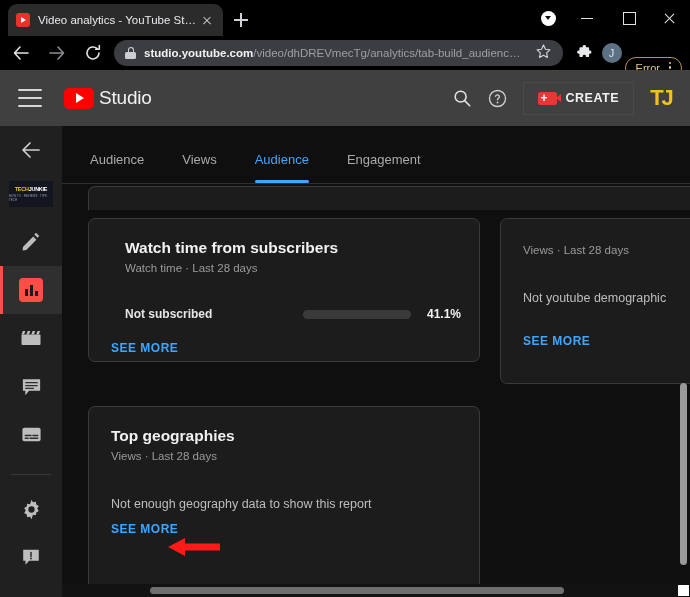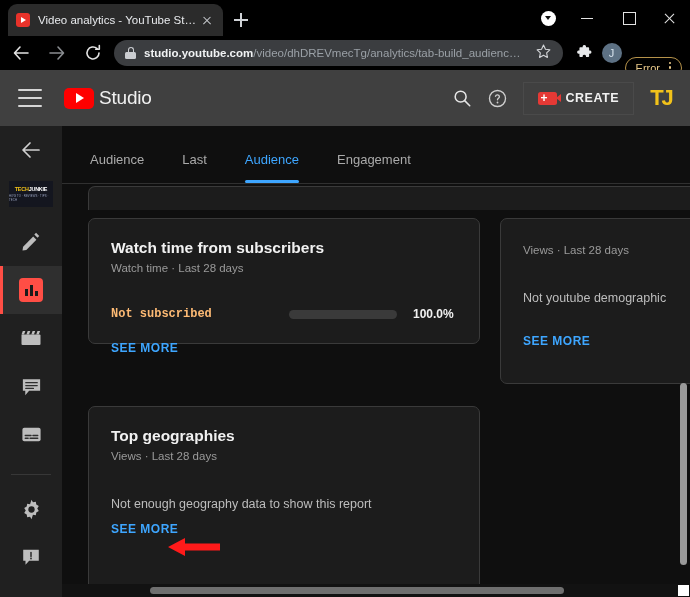--- a/index.html
+++ b/index.html
@@ -171,31 +171,31 @@
   .tab-link.active { color: #3ea6ff; }
   .tab-link.active::after { content: ""; position: absolute; left: 0; right: 0; bottom: -4px; height: 3px; background: #3ea6ff; border-radius: 2px; }
 
   .tabs-rule { position: absolute; top: 57px; left: 0; width: 628px; height: 1px; background: #303030; }
 
   
   .card { position: absolute; background: #1c1c1c; border: 1px solid #3a3a3a; border-radius: 7px; }
 
   .card-clipped { left: 26px; top: 60px; width: 612px; height: 24px; border-bottom: none; border-radius: 7px 7px 0 0; }
 
-  .card-watch { left: 26px; top: 92px; width: 392px; height: 126px; padding: 20px 22px; }
+  .card-watch { left: 26px; top: 92px; width: 392px; height: 144px; padding: 20px 36px; }
   .card-age   { left: 438px; top: 92px; width: 200px; height: 166px; padding: 20px 22px; overflow: hidden; }
   .card-geo   { left: 26px; top: 280px; width: 392px; height: 214px; padding: 20px 22px; }
 
   .card-title { font-size: 15.5px; font-weight: bold; color: #f1f1f1; white-space: nowrap; }
   .card-sub { font-size: 11.5px; color: #9a9a9a; margin-top: 5px; white-space: nowrap; }
   .card-empty { font-size: 12.5px; color: #bdbdbd; margin-top: 35px; white-space: nowrap; }
   .see-more { font-size: 12px; font-weight: bold; color: #3ea6ff; letter-spacing: .5px; position: absolute; left: 22px; text-align: right; }
 
   .metric-row { display: flex; align-items: center; margin-top: 33px; }
-  .metric-label { font-size: 12px; font-weight: bold; color: #fdba74; width: 178px; flex: 0 0 auto; font-family: Liberation Mono, monospace; }
+  .metric-label { font-size: 12px; font-weight: bold; color: #e5e5e5; width: 178px; flex: 0 0 auto; }
   .bar-track { width: 108px; height: 9px; border-radius: 5px; background: #3a3a3a; flex: 0 0 auto; }
   .bar-fill { height: 9px; border-radius: 5px; background: #b35cf0; }
   .metric-value { font-size: 12px; font-weight: bold; color: #f1f1f1; margin-left: 16px; flex: 0 0 auto; }
 
   
   .red-arrow { position: absolute; left: 168px; top: 537px; width: 52px; height: 20px; }
 
   
   .vscroll { position: absolute; right: 1px; top: 56px; width: 11px; height: 471px; background: transparent; }
   .vthumb { position: absolute; left: 2px; top: 257px; width: 7px; height: 182px; background: #9a9a9a; border-radius: 4px; }
@@ -370,37 +370,37 @@
           <path d="M12 7v4.4" stroke="#2f2f2f" stroke-width="1.7" stroke-linecap="round"></path>
           <circle cx="12" cy="13.6" r="1" fill="#2f2f2f"></circle>
         </svg>
     </div>
   </div>
 
   <div class="content">
 
     <div class="tabs">
       <div class="tab-link">Audience</div>
-      <div class="tab-link">Last</div>
+      <div class="tab-link">Views</div>
       <div class="tab-link active">Audience</div>
       <div class="tab-link">Engagement</div>
     </div>
     <div class="tabs-rule"></div>
 
     <div class="card card-clipped"></div>
 
     <div class="card card-watch">
       <div class="card-title">Watch time from subscribers</div>
       <div class="card-sub">Watch time · Last 28 days</div>
       <div class="metric-row">
         <span class="metric-label">Not subscribed</span>
         <span class="bar-track">
           <span class="bar-fill" id="watchBar" style="width: 100%; background: rgb(179, 92, 240);"></span>
         </span>
-        <span class="metric-value">100.0%</span>
+        <span class="metric-value">41.1%</span>
       </div>
       <div class="see-more" style="top:122px;">SEE MORE</div>
     </div>
 
     <div class="card card-age">
       <div class="card-sub">Views · Last 28 days</div>
       <div class="card-empty">Not youtube demographic</div>
       <div class="see-more" style="top:115px;">SEE MORE</div>
     </div>
 

